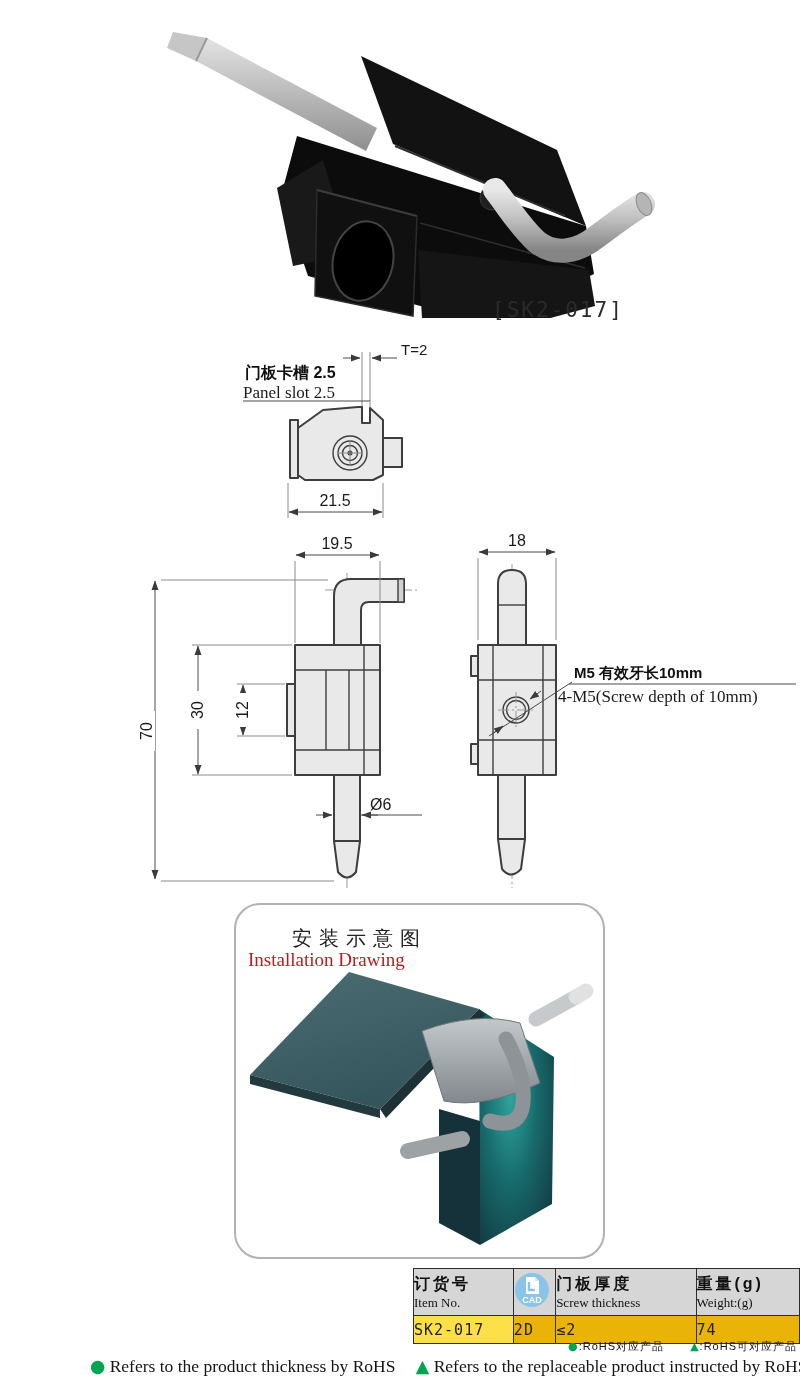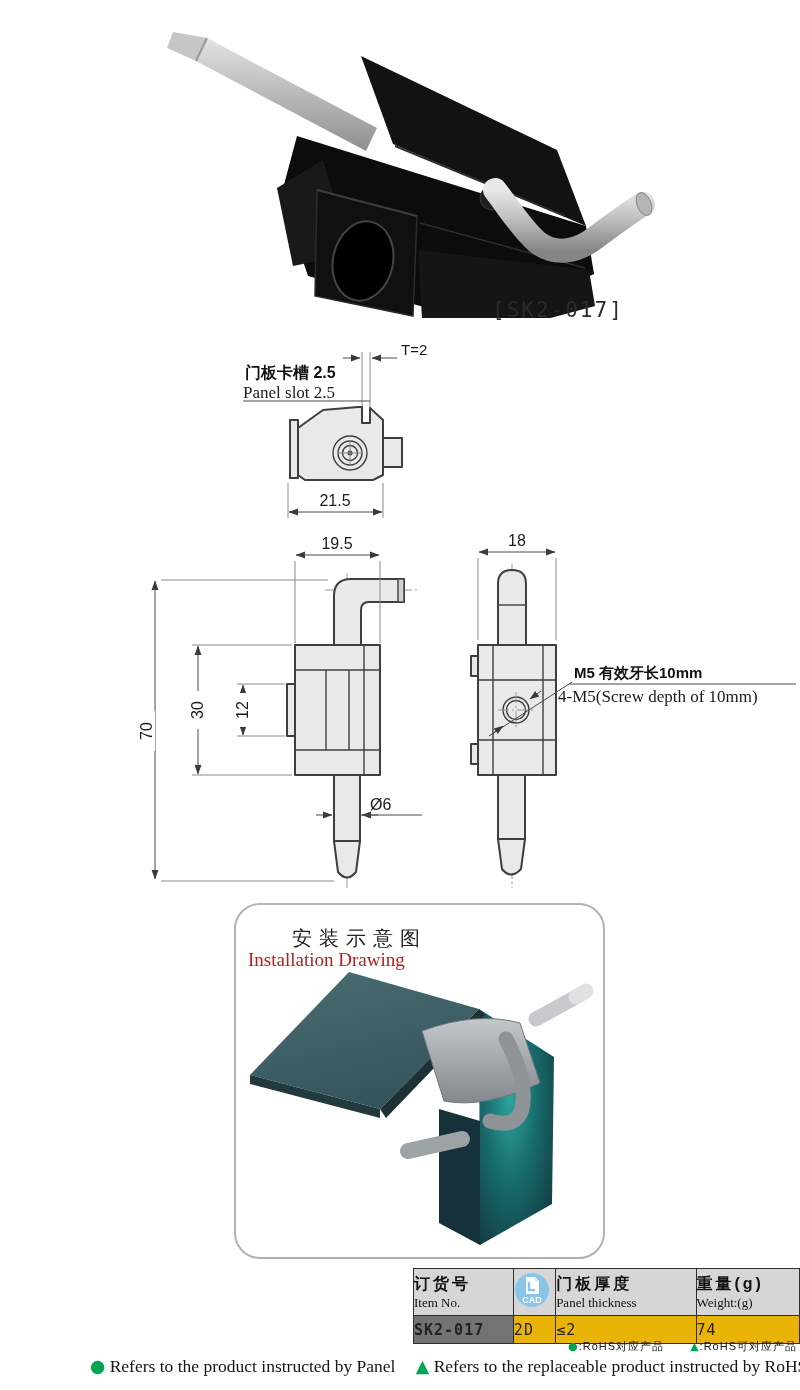--- a/index.html
+++ b/index.html
@@ -24,21 +24,21 @@
   .install-panel{border:2.5px solid #b2b2b2;border-radius:26px;background:#fff;}
   .install-title-cn{font-size:20px;letter-spacing:7px;color:#222;font-family:"Liberation Sans",sans-serif;}
   .install-title-en{font-family:"Liberation Serif",serif;font-size:19px;color:#b91c1c;}
 
   table.spec{border-collapse:collapse;table-layout:fixed;}
   table.spec td{border:1.6px solid #2e2e2e;text-align:left;vertical-align:middle;padding:0;}
   .hcell{background:#d6d6d6;height:46px;}
   .hcn{font-size:16px;font-weight:bold;letter-spacing:3px;color:#111;line-height:20px;}
   .hen{font-family:"Liberation Serif",serif;font-size:13px;font-weight:normal;letter-spacing:0;color:#111;line-height:17px;}
   .rcell{height:27px;font-family:"DejaVu Sans Mono",monospace;font-size:15px;color:#222;background:#eab308;letter-spacing:1px;}
-  .cell-orange{background:#737373;font-weight:bold;}
+  .cell-orange{background:#fde047;}
 
   .legend-cn{font-size:11px;font-weight:normal;color:#151515;letter-spacing:1px;}
   .legend-en{font-family:"Liberation Serif",serif;font-size:17.5px;color:#151515;white-space:nowrap;}
   .g{color:#00A551;font-family:"DejaVu Sans",sans-serif;}
 </style>
 </head>
 <body>
 
 <div class="page">
 
@@ -259,21 +259,21 @@
         <svg width="36" height="36" viewBox="0 0 36 36">
           <circle cx="18" cy="18" r="17" fill="#8AC4E9"></circle>
           <path d="M12,5 h9 l4,4 v13 h-13 z" fill="#ffffff"></path>
           <path d="M21,5 l4,4 h-4 z" fill="#cfe9f7"></path>
           <path d="M15,10 v8 h6" stroke="#8AC4E9" stroke-width="2.4" fill="none"></path>
           <text x="18" y="31" text-anchor="middle" font-size="9" font-weight="bold" fill="#ffffff" font-family="Liberation Sans, sans-serif">CAD</text>
         </svg>
       </td>
       <td class="hcell" style="width:152px;">
         <div class="hcn">门板厚度</div>
-        <div class="hen">Panel thickness</div>
+        <div class="hen">Screw thickness</div>
       </td>
       <td class="hcell" style="width:111px;">
         <div class="hcn">重量(g)</div>
         <div class="hen">Weight:(g)</div>
       </td>
     </tr>
     <tr>
       <td class="rcell cell-orange">SK2-017</td>
       <td class="rcell">2D</td>
       <td class="rcell">≤2</td>
@@ -282,18 +282,18 @@
   </tbody>
     </table>
 
   <div class="abs legend-cn" style="right:3px;top:1339px;">
     <span class="g">●</span><span>:RoHS对应产品</span>
     <span class="g" style="margin-left:22px;">▲</span><span>:RoHS可对应产品</span>
   </div>
 
   <div class="abs legend-en" style="left:90px;top:1356px;">
     <span class="g">●</span>
-    <span>Refers to the product instructed by Panel</span>
+    <span>Refers to the product thickness by RoHS</span>
     <span class="g" style="margin-left:16px;">▲</span>
     <span>Refers to the replaceable product instructed by RoHS</span>
   </div>
 
 </div>
 
 </body></html>

